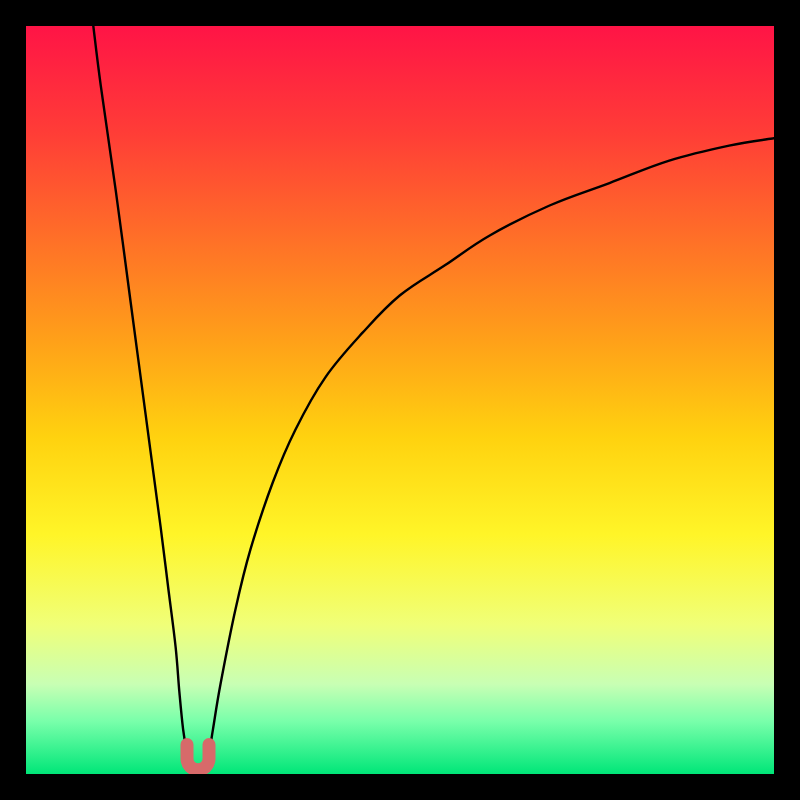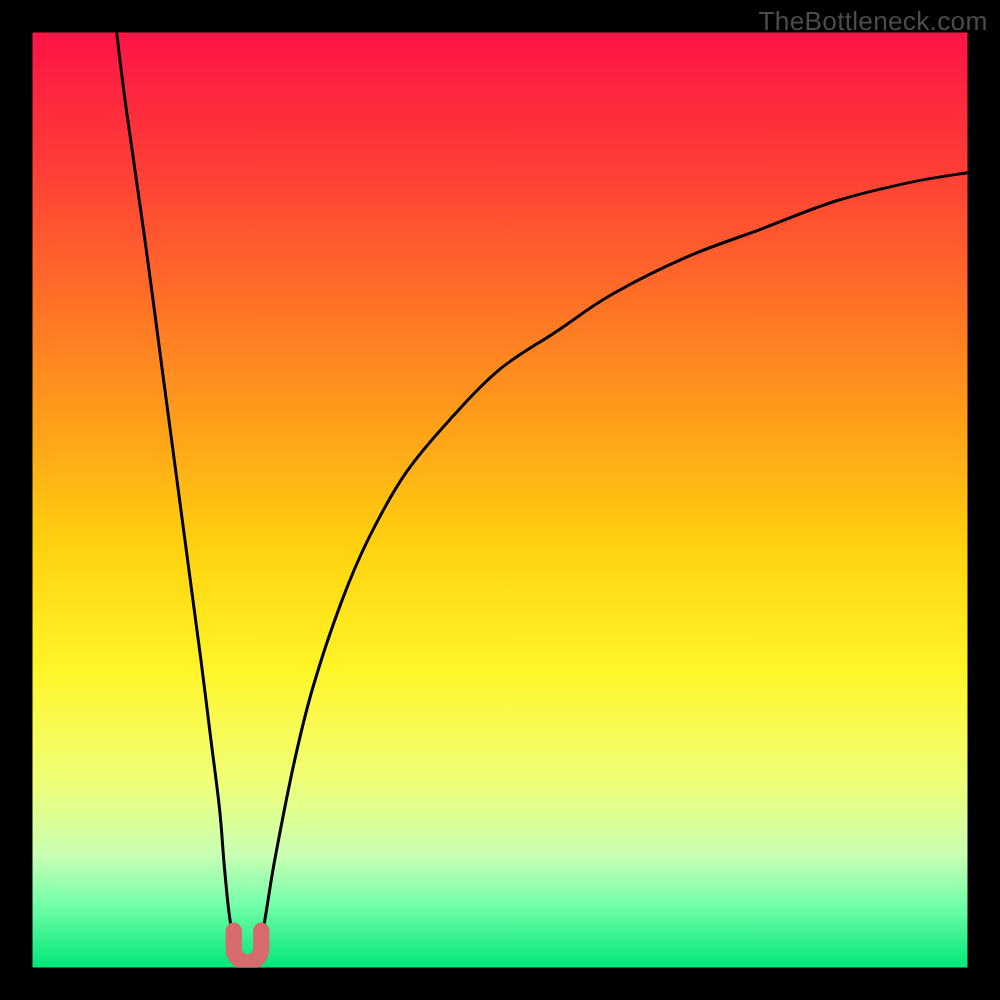--- a/index.html
+++ b/index.html
@@ -58,14 +58,13 @@
 <div id="frame">
   <div id="plot">
     <svg id="curve" viewBox="0 0 748 748">
         <path d="M 67.32 0.00 C 68.67 10.77 70.76 30.22 74.80 59.84 C 78.84 89.46 84.37 125.51 89.76 164.56 C 95.15 203.61 99.33 236.37 104.72 276.76 C 110.11 317.15 114.29 348.57 119.68 388.96 C 125.07 429.35 130.60 470.19 134.64 501.16 C 138.68 532.13 139.43 539.46 142.12 561.00 C 144.81 582.54 147.58 601.99 149.60 620.84 C 151.62 639.69 151.99 650.91 153.34 665.72 C 154.69 680.53 155.73 692.35 157.08 703.12 C 158.43 713.89 159.47 719.50 160.82 725.56 C 162.17 731.62 163.21 734.09 164.56 736.78 C 165.91 739.47 166.95 739.85 168.30 740.52 C 169.65 741.19 170.69 740.52 172.04 740.52 C 173.39 740.52 174.43 741.19 175.78 740.52 C 177.13 739.85 178.17 739.47 179.52 736.78 C 180.87 734.09 181.91 731.62 183.26 725.56 C 184.61 719.50 184.98 715.24 187.00 703.12 C 189.02 691.00 190.44 679.78 194.48 658.24 C 198.52 636.70 204.05 607.68 209.44 583.44 C 214.83 559.20 217.67 546.49 224.40 523.60 C 231.13 500.71 238.76 477.82 246.84 456.28 C 254.92 434.74 259.86 422.77 269.28 403.92 C 278.70 385.07 287.08 369.06 299.20 351.56 C 311.32 334.06 323.14 321.49 336.60 306.68 C 350.06 291.87 359.19 281.40 374.00 269.28 C 388.81 257.16 402.72 250.13 418.88 239.36 C 435.04 228.59 444.91 220.21 463.76 209.44 C 482.61 198.67 502.06 188.94 523.60 179.52 C 545.14 170.10 561.90 165.16 583.44 157.08 C 604.98 149.00 621.74 141.37 643.28 134.64 C 664.82 127.91 684.27 123.72 703.12 119.68 C 721.97 115.64 739.92 113.55 748.00 112.20" fill="none" stroke="#000" stroke-width="2.4" stroke-linecap="round"></path>
         <path d="M 161.0 718.5
               L 161.0 732.8
               A 11 11 0 0 0 183.0 732.8
               L 183.0 718.5" fill="none" stroke="#d76a6a" stroke-width="13" stroke-linecap="round"></path>
       </svg>
   </div>
-  <div id="watermark">TheBottleneck.com</div>
 </div>
 
 </body></html>

